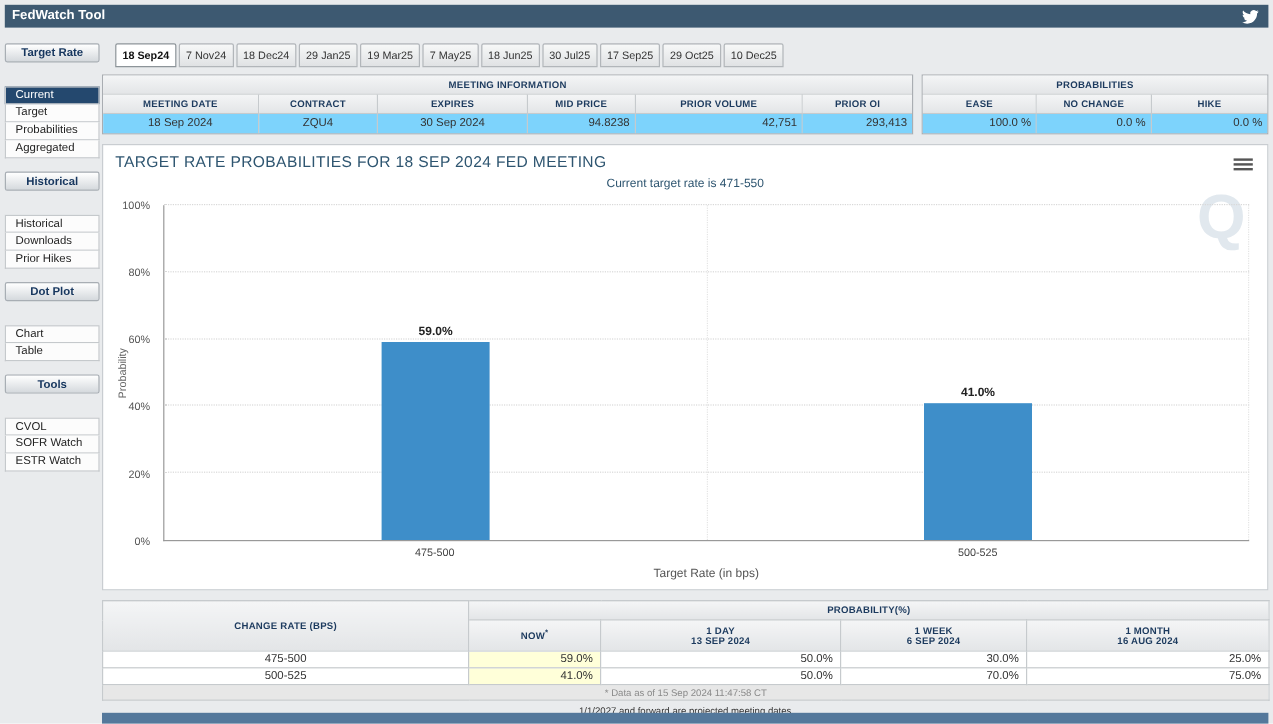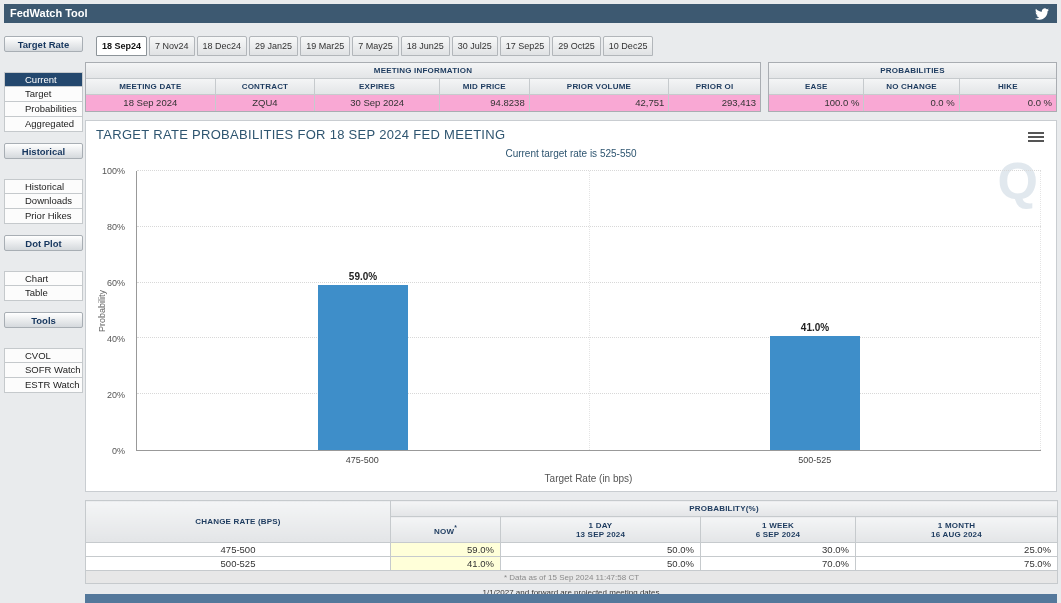--- a/index.html
+++ b/index.html
@@ -8,37 +8,37 @@
 
   
   .topbar { position:absolute; left:4px; top:4px; width:1053px; height:19px; background:var(--header-bg,#3d5971); color:#fff; font-size:11px; font-weight:bold; line-height:19px; padding-left:6px; }
   .twitter { position:absolute; right:8px; top:3px; width:14px; height:14px; cursor:pointer; }
   .twitter svg { width:14px; height:14px; fill:#fff; }
 
   
   .sidebar { position:absolute; left:4px; top:36px; width:79px; }
   .nav-header { height:16px; line-height:15px; text-align:center; font-size:9.5px; font-weight:bold; color:#16365e; background:linear-gradient(#ffffff,#d5d9dd); border:1px solid #a8aeb4; border-radius:2px; margin-top:11px; margin-bottom:20px; }
   .nav-header.first { margin-top:0; }
-  .nav-item { height:15px; line-height:14px; font-size:9.5px; color:#222; background:#fcfcfc; border:1px solid #c5c9cc; border-top-width:0; padding-left:20px; cursor:pointer; }
+  .nav-item { height:15px; line-height:14px; font-size:9.5px; color:#222; background:#fcfcfc; border:1px solid #c5c9cc; border-top-width:0; padding-left:8px; cursor:pointer; }
   .nav-item.top { border-top-width:1px; }
   .nav-item.selected { background:var(--selected-nav,#24486e); color:#fff; }
 
   
   .tabs { position:absolute; left:72px; top:36px; height:35px; display:flex; gap:2px;padding-left:24px; }
   .tab { height:20px; line-height:18px; padding:0 5px; font-size:9px; color:#333; background:linear-gradient(#f7f8f8,#e0e2e4); border:1px solid #b2b6ba; border-radius:2px 2px 0 0; cursor:pointer; white-space:nowrap; }
   .tab.selected { background:#fff; font-weight:bold; color:#111; border-color:#8d9499; }
 
   
   .info-table { position:absolute; top:62px; border:1px solid #a9adb2; background:#fff; }
   .row { display:flex; }
   .cell { border-right:1px solid #c6cacd; border-bottom:1px solid #c6cacd; overflow:hidden; }
   .row .cell:last-child { border-right:none; }
   .row:last-child .cell { border-bottom:none; }
   .hdr { background:linear-gradient(#f4f5f6,#e3e5e7); color:#1c3a5e; font-weight:bold; font-size:8px; text-align:center; height:16px; line-height:15px; letter-spacing:0.2px; }
-  .val { font-size:9.5px; color:#333; height:16px; line-height:15px; text-align:center; background:#f9a8d4; }
+  .val { font-size:9.5px; color:#333; height:16px; line-height:15px; text-align:center; background:#7dd3fc; }
   .val.num { text-align:right; padding-right:4px; }
 
   
   .chart-box { position:absolute; left:85px; top:120px; width:972px; height:372px; background:#fff; border:1px solid #c9cdd1; }
   .chart-title { position:absolute; left:10px; top:6px; font-size:13px; color:var(--accent,#2e5570); letter-spacing:0.3px; }
   .chart-subtitle { position:absolute; top:27px; left:0; width:100%; text-align:center; font-size:10px; color:var(--accent,#2e5570); }
   .chart-menu { position:absolute; right:12px; top:9px; width:16px; cursor:pointer; }
   .chart-menu span { display:block; height:2px; background:#555; margin:2px 0; }
   .watermark { position:absolute; right:18px; top:30px; font-size:52px; font-weight:bold; color:#e1e8ee; }
   .ylabel { position:absolute; left:-14px; top:185px; width:60px; text-align:center; font-size:9px; color:#666; transform:rotate(-90deg); }
@@ -155,21 +155,21 @@
   </div>
 </div>
 
 <div class="chart-box">
   <div class="chart-title">TARGET RATE PROBABILITIES FOR 18 SEP 2024 FED MEETING</div>
   <div class="chart-menu">
       <span></span>
       <span></span>
       <span></span>
     </div>
-  <div class="chart-subtitle">Current target rate is 525-550</div>
+  <div class="chart-subtitle">Current target rate is 471-550</div>
   <div class="watermark">Q</div>
   <div class="ylabel">Probability</div>
 
   <div class="yticks">
     <span style="bottom:-5px">0%</span>
     <span style="bottom:calc(20% - 5px)">20%</span>
     <span style="bottom:calc(40% - 5px)">40%</span>
     <span style="bottom:calc(60% - 5px)">60%</span>
     <span style="bottom:calc(80% - 5px)">80%</span>
     <span style="bottom:calc(100% - 5px)">100%</span>

